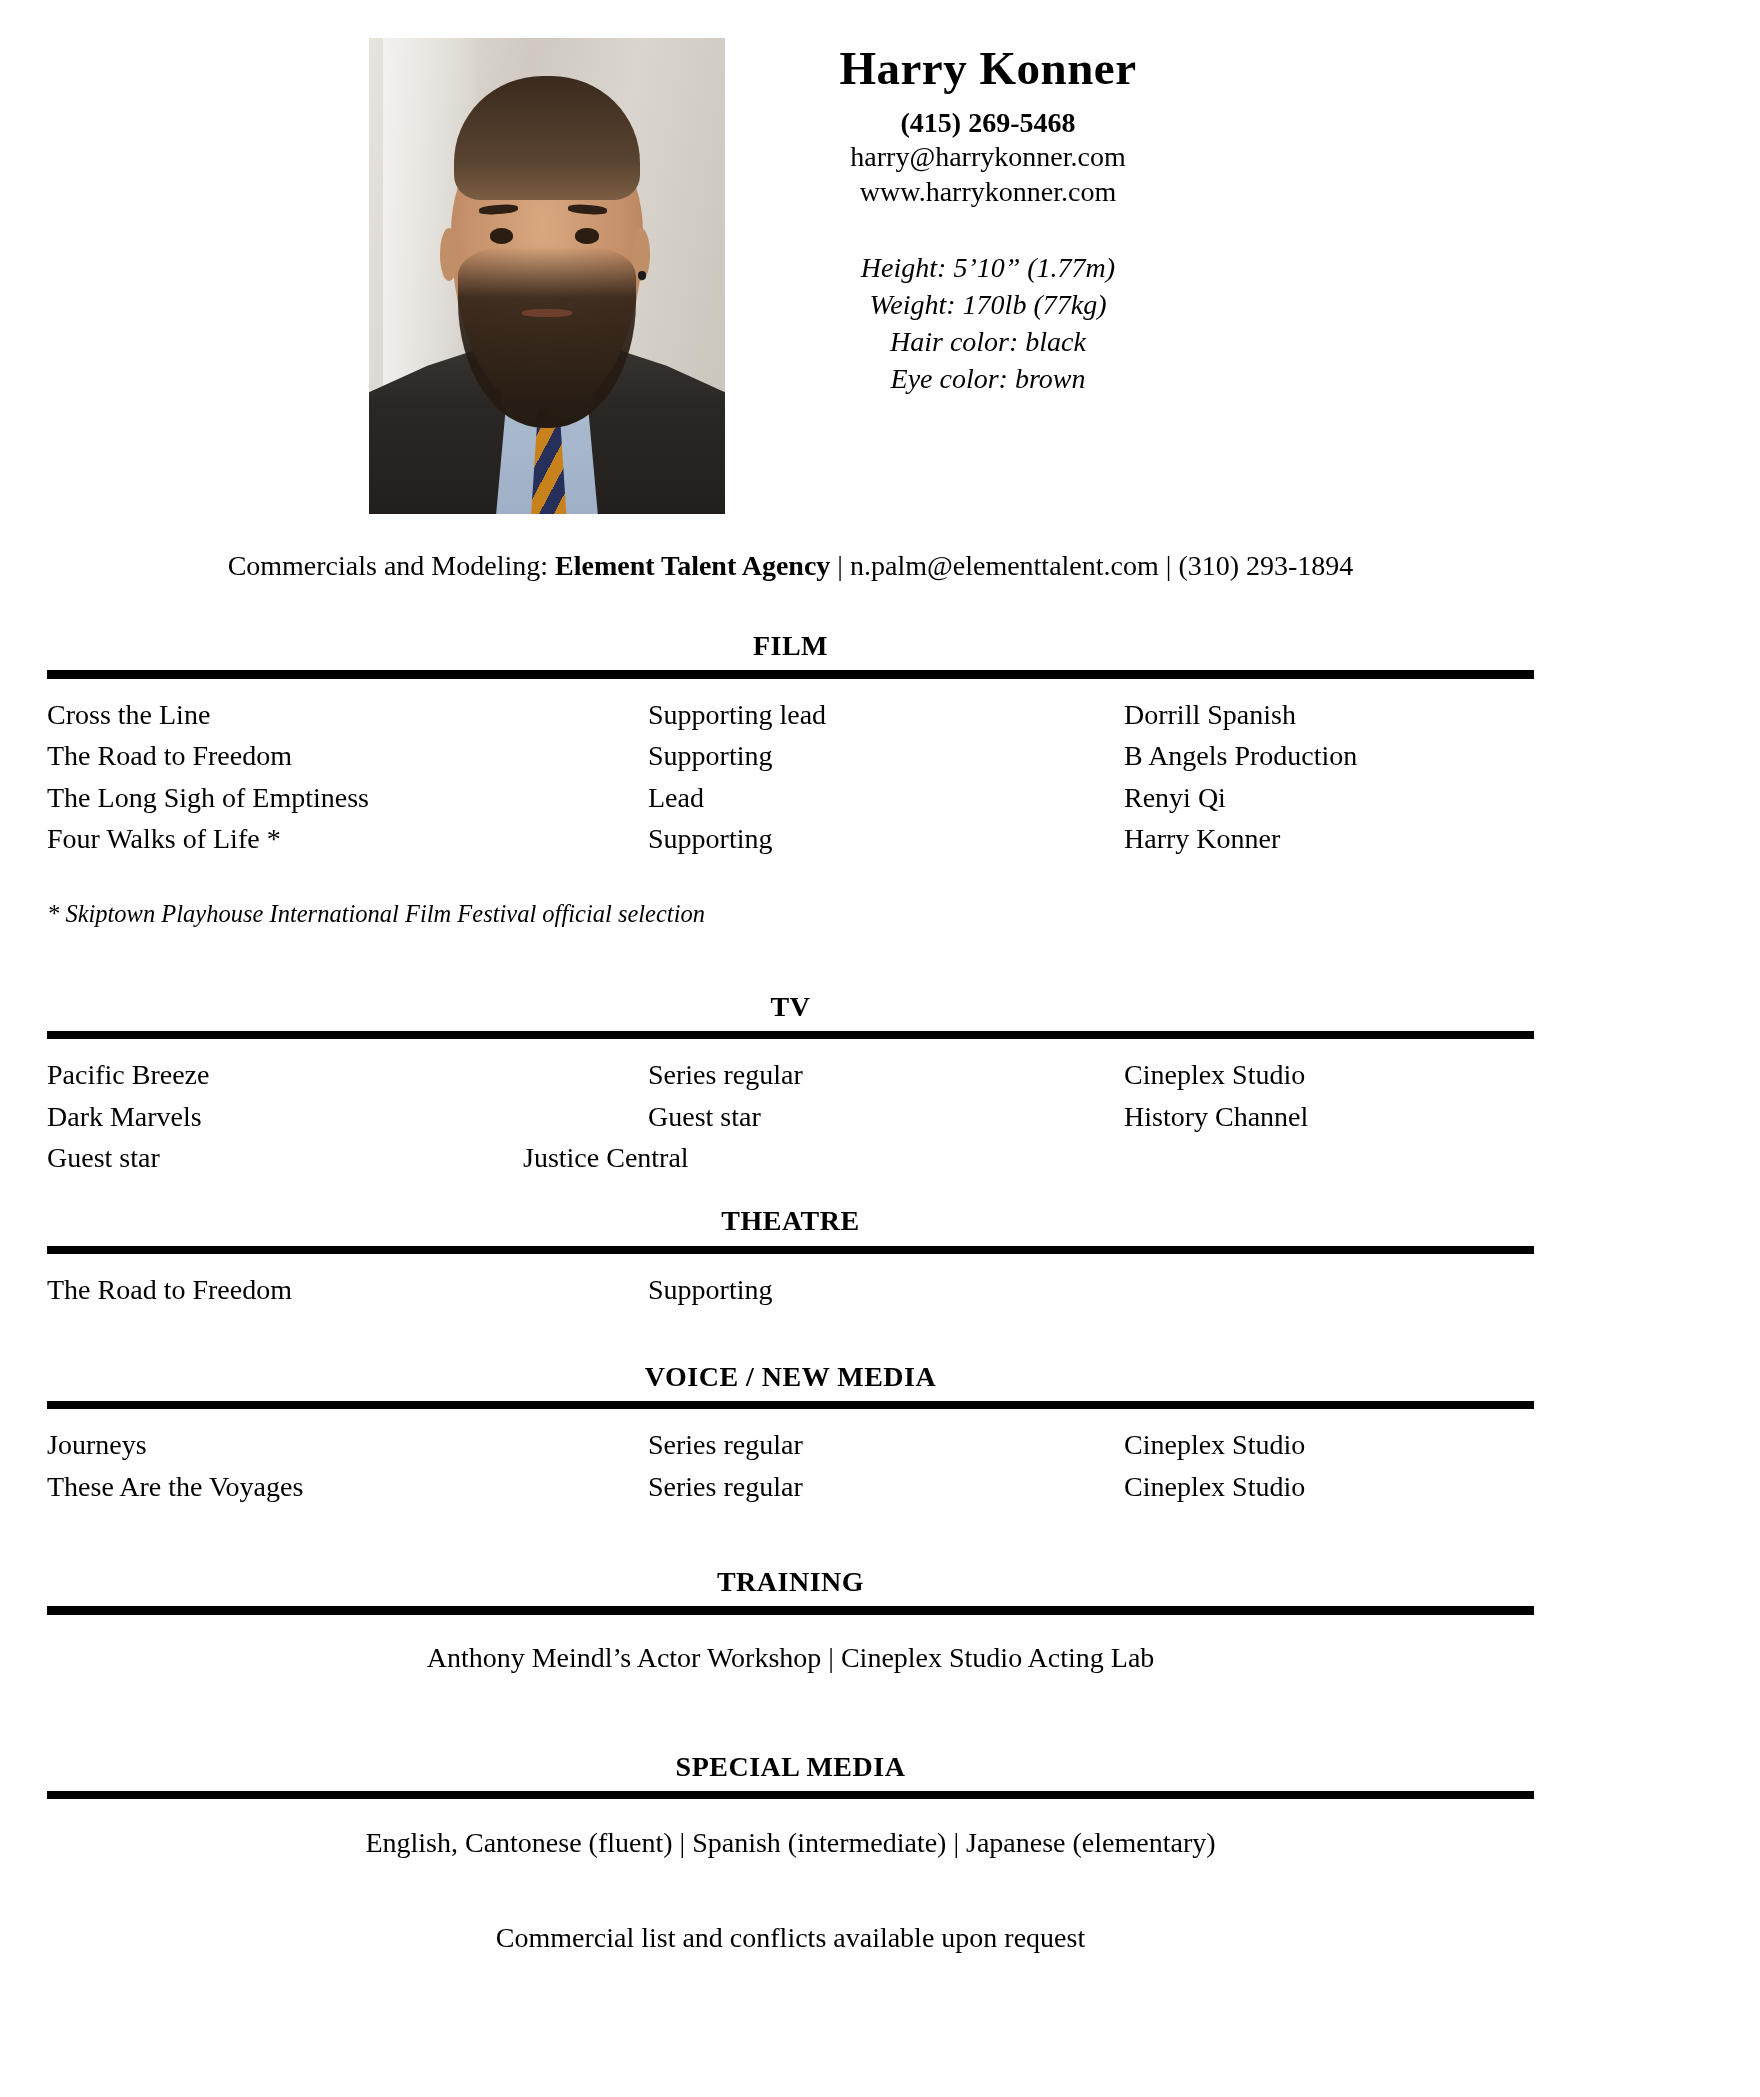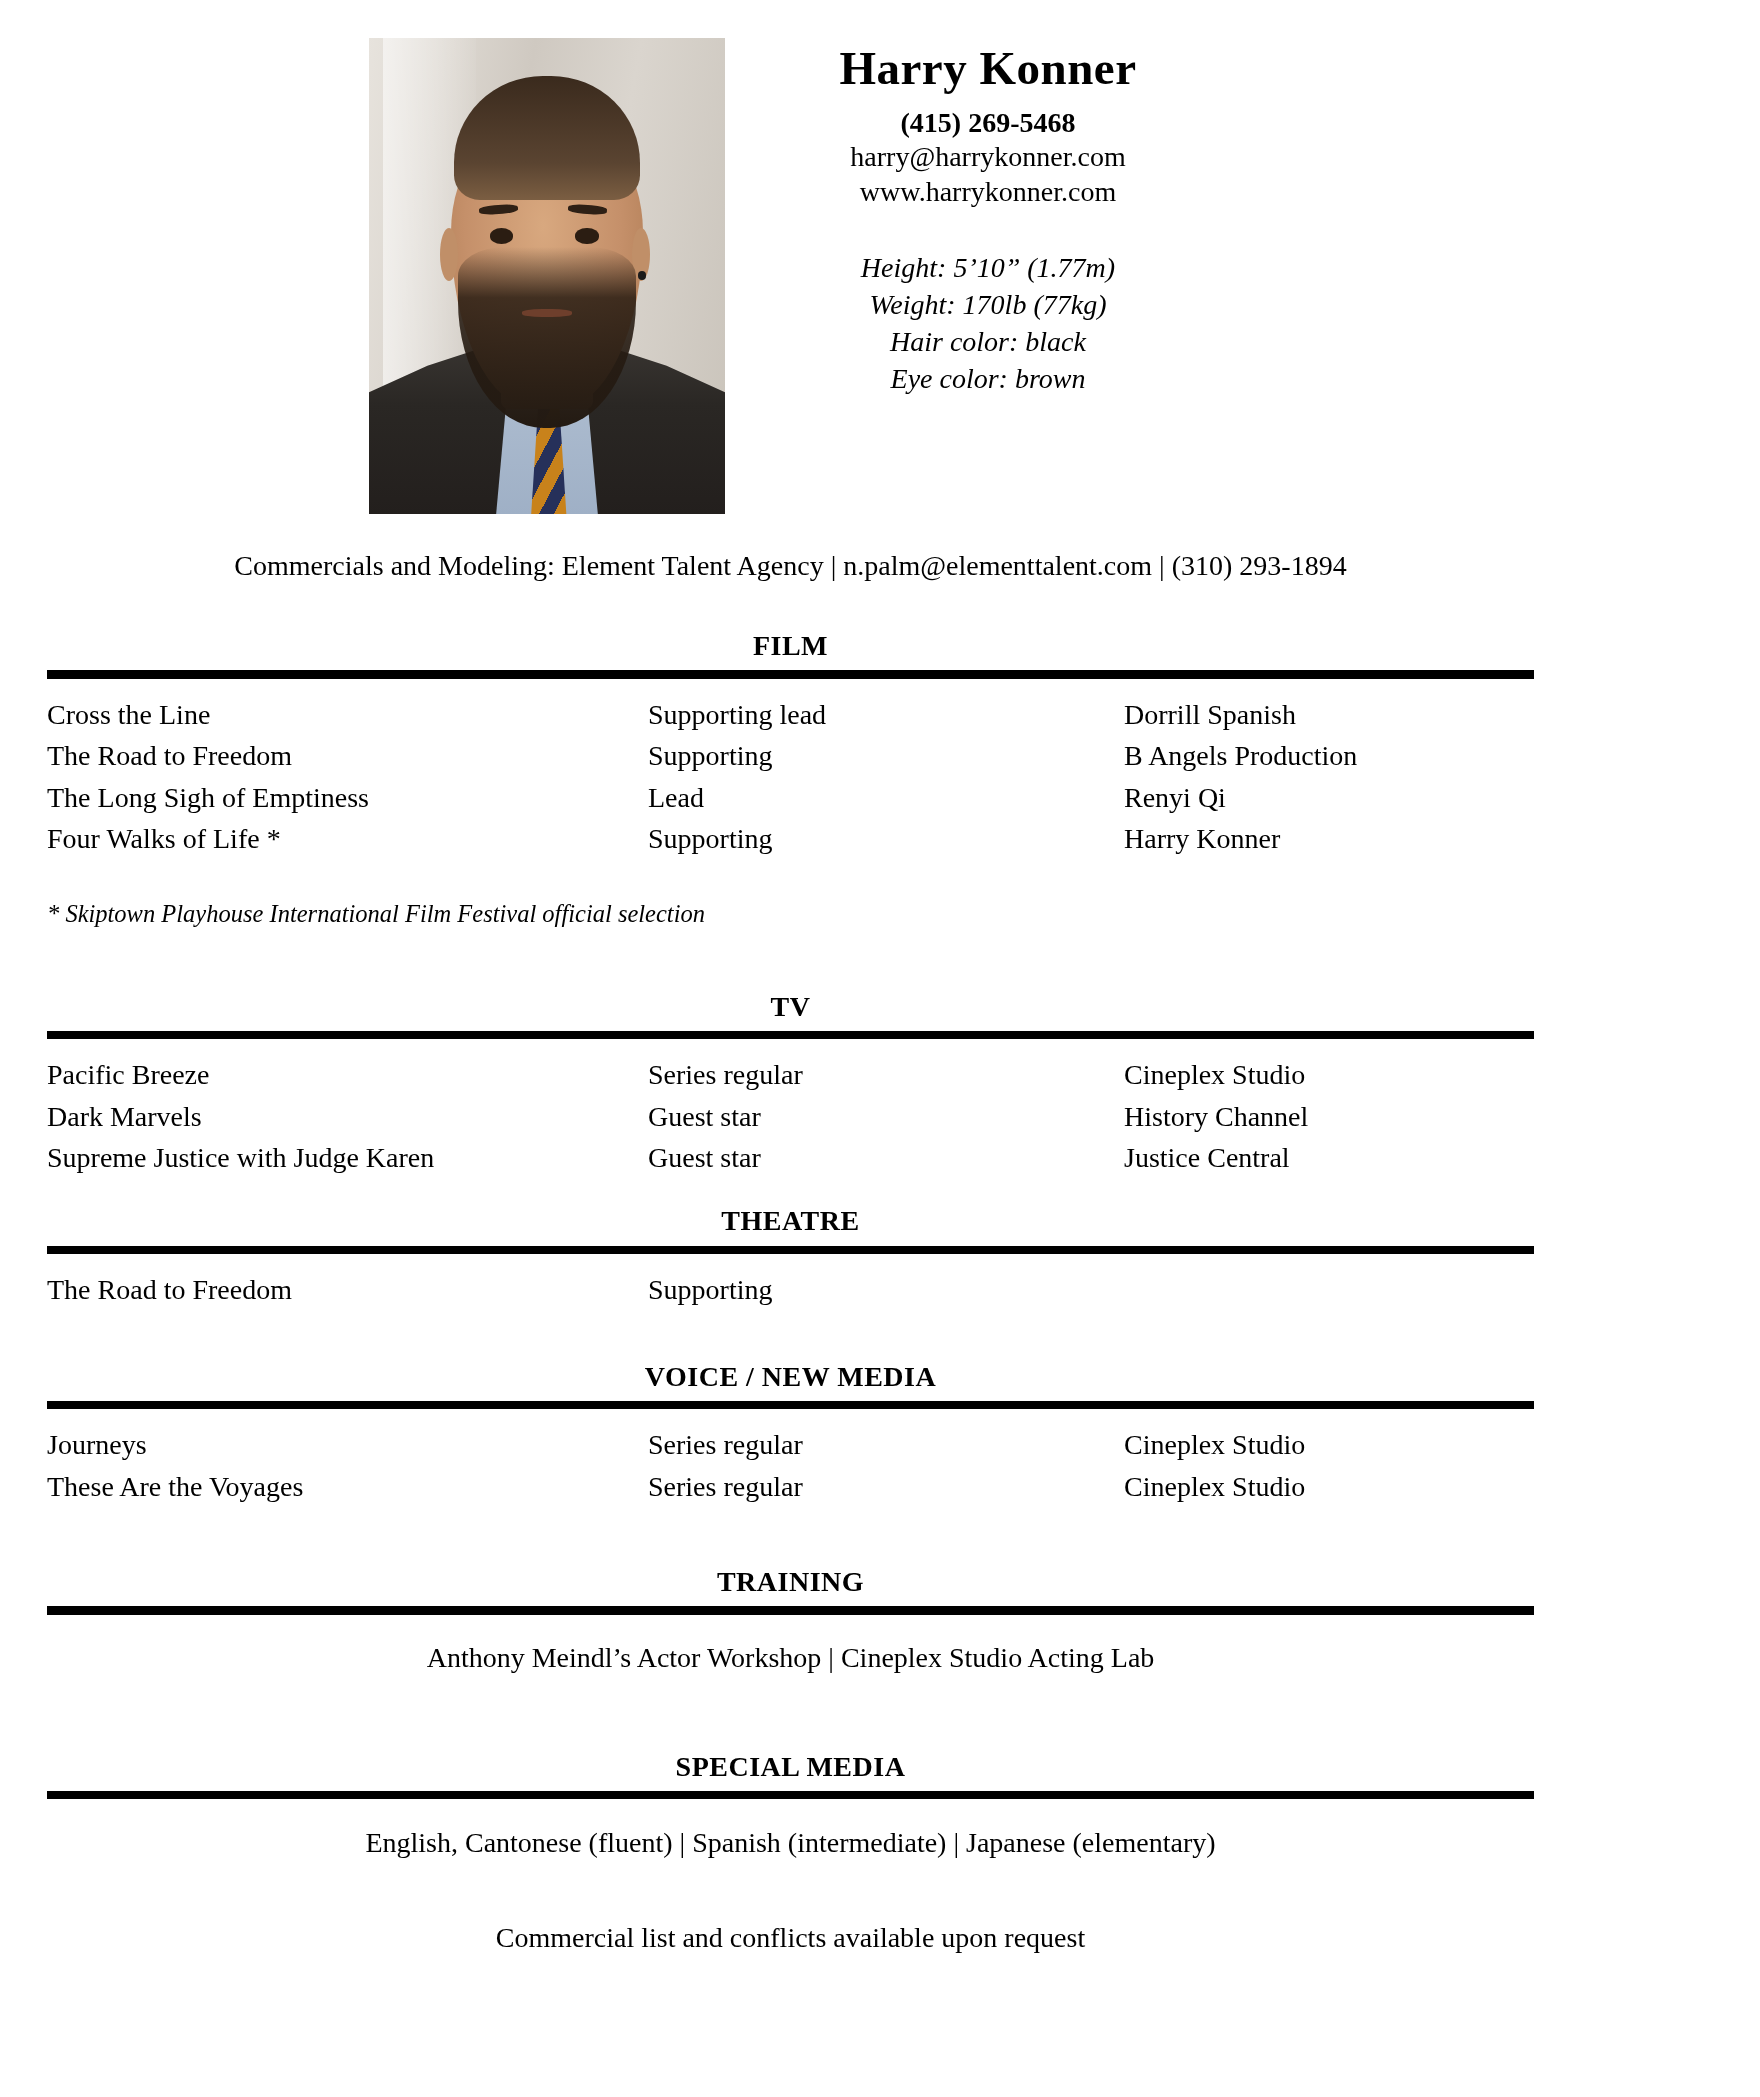--- a/index.html
+++ b/index.html
@@ -136,21 +136,21 @@
     line-height: 1.32;
   }
 
   
   .agency {
     text-align: center;
     font-size: 28px;
     margin-top: 34px;
     line-height: 1.3;
   }
-  .agency b { font-weight: normal; }
+  .agency b { font-weight: bold; }
 
   
   .section { margin: 0 47px; }
   .section-title {
     text-align: center;
     font-size: 28px;
     font-weight: bold;
     letter-spacing: 0.5px;
     line-height: 1.2;
   }
@@ -275,21 +275,20 @@
         <div class="c1">Pacific Breeze</div>
         <div class="c2">Series regular</div>
         <div class="c3">Cineplex Studio</div>
       </div>
       <div class="row">
         <div class="c1">Dark Marvels</div>
         <div class="c2">Guest star</div>
         <div class="c3">History Channel</div>
       </div>
       <div class="row">
-        <div class="c1">Supreme Justice with Judge Karen</div>
         <div class="c2">Guest star</div>
         <div class="c3">Justice Central</div>
       </div>
     </div>
   </div>
 
   <div class="section sp-theatre">
     <div class="section-title">THEATRE</div>
     <div class="rule"></div>
     <div class="rows">

